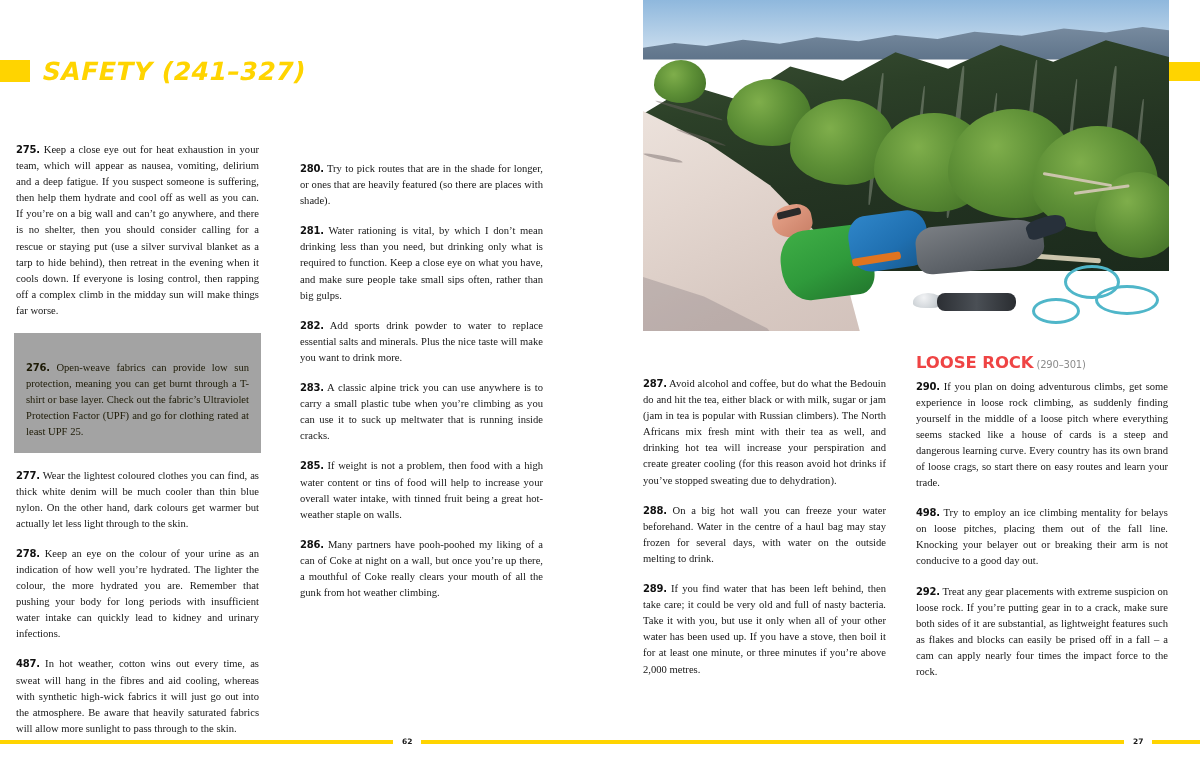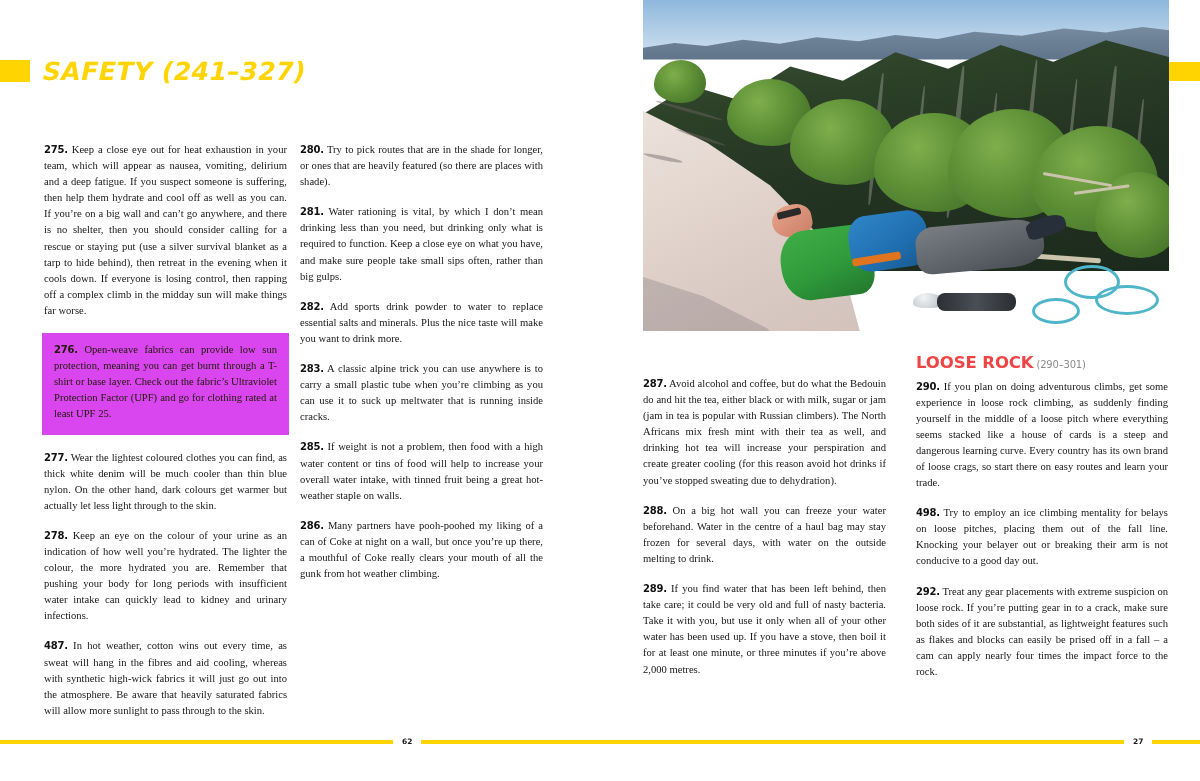--- a/index.html
+++ b/index.html
@@ -60,22 +60,22 @@
     height: 19px;
     background: #FFD400;
   }
 
   
   .col {
     position: absolute;
     top: 142px;
     width: 243px;
   }
-  .col-1 { left: 44px;  }
-  .col-2 { left: 300px; }
+  .col-1 { left: 16px;  }
+  .col-2 { left: 300px; margin-top: 19px; }
 
   .col-3 {
     position: absolute;
     left: 643px;
     top: 376px;
     width: 243px;
   }
   .col-4 {
     position: absolute;
     left: 916px;
@@ -97,22 +97,22 @@
   p.tip .num {
     font-family: "DejaVu Sans", sans-serif;
     font-weight: 700;
     font-size: 10px;
     color: #111;
     letter-spacing: -0.2px;
   }
 
   
   p.tip.hl {
-    background: #d946ef;
-    padding: 9px 12px 12px 12px;
+    background: #a3a3a3;
+    padding: 27px 12px 12px 12px;
     margin-left: -2px;
     margin-right: -2px;
     margin-bottom: 15px;
     color: #1d1a05;
   }
   p.tip.hl .num { color: #1d1a05; }
 
   
   .subsec-head {
     margin-bottom: 7px;

